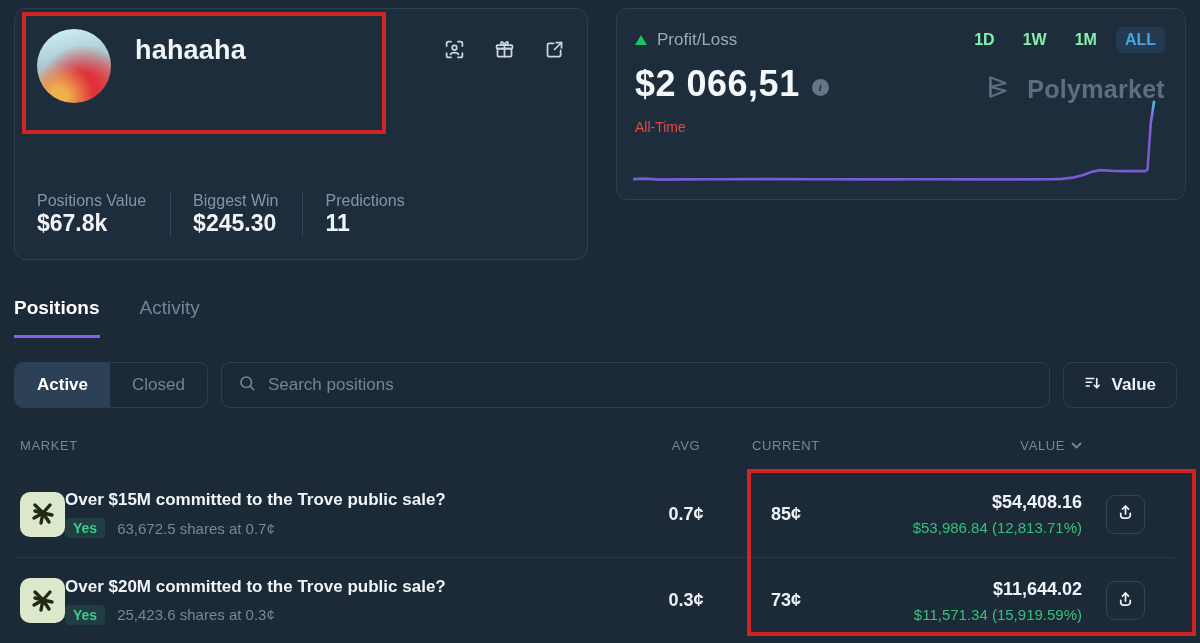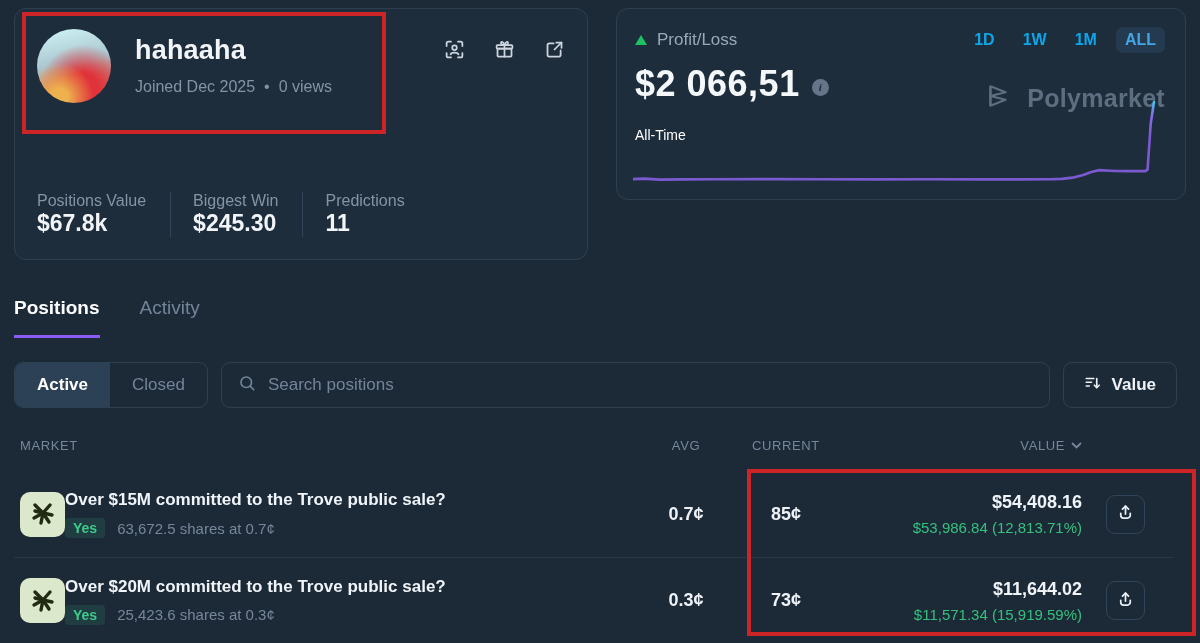--- a/index.html
+++ b/index.html
@@ -34,35 +34,35 @@
   .stat-label { font-size:16px; color:#8494a6; }
   .stat-value { font-size:23px; font-weight:bold; color:#f2f5f8; }
   
   #pnl-card { left:616px; top:8px; width:570px; height:192px; padding:18px 20px 12px 18px; }
   .pnl-top { display:flex; align-items:center; }
   .pnl-title-wrap { display:flex; align-items:center; gap:10px; flex:1; }
   .tri-up { width:0; height:0; border-left:6px solid transparent; border-right:6px solid transparent; border-bottom:10px solid #1fbf63; }
   .pnl-title { font-size:17px; color:#9aa8b7; }
   .ranges { display:flex; gap:10px; }
   .range-btn {
-    font-size:16px; font-weight:bold; color:#0ea5e9; padding:4px 9px; border-radius:7px;
+    font-size:16px; font-weight:bold; color:#86efac; padding:4px 9px; border-radius:7px;
     background:transparent; border:none; cursor:pointer; font-family:inherit;
   }
   .range-btn.active { color:#44a5e4; background:#243a50; }
   .pnl-mid { display:flex; align-items:flex-start; margin-top:10px; }
   .pnl-value-wrap { display:flex; align-items:center; gap:12px; flex:1; }
   .pnl-value { font-size:36px; font-weight:bold; color:#f5f8fa; letter-spacing:.5px; }
   .info-dot {
     width:17px; height:17px; border-radius:50%; background:#66758a; color:#1e2d3c;
     font-size:11px; font-weight:bold; display:flex; align-items:center; justify-content:center;
     font-family:"Liberation Serif", serif; font-style:italic; cursor:pointer; margin-top:6px;
   }
-  .watermark { display:flex; align-items:center; gap:16px; color:#5d6e81; margin-top:20px; }
+  .watermark { display:flex; align-items:center; gap:16px; color:#5d6e81; margin-top:11px; }
   .watermark-text { font-size:25px; font-weight:bold; letter-spacing:.3px; }
-  .pnl-period { margin-top:14px; font-size:14px; color:#ffffff; }
+  .pnl-period { margin-top:14px; font-size:14px; color:#ef4444; }
   .pnl-chart-wrap { position:absolute; left:16px; right:16px; bottom:14px; height:96px; }
   #pnl-chart { width:100%; height:100%; display:block; }
   
   #tabs-bar { position:absolute; left:14px; right:14px; top:297px; }
   .tabs { display:flex; gap:40px; }
   .tab { font-size:19px; cursor:pointer; padding-bottom:16px; }
   .tab.active { color:#fff; font-weight:bold; border-bottom:3px solid #8b5cf6; }
   .tab.inactive { color:#73849a; }
   .tabs-divider { position:absolute; left:0; right:0; top:41px; height:1px; background:#2a3c4e; z-index:-1; }
   
@@ -121,25 +121,20 @@
 </head>
 <body>
 
 <div id="app">
 
   <section class="card" id="profile-card">
     <div class="profile-head">
       <div class="avatar"></div>
       <div class="profile-names">
         <div class="username">hahaaha</div>
-        <div class="joined-line">
-          <span>Joined Dec 2025</span>
-          <span>•</span>
-          <span>0 views</span>
-        </div>
       </div>
       <div class="head-icons">
         <span>
           <svg width="21" height="21" viewBox="0 0 24 24" fill="none" stroke="currentColor" stroke-width="2" stroke-linecap="round" stroke-linejoin="round">
             <path d="M3 8V5a2 2 0 0 1 2-2h3"></path>
               <path d="M16 3h3a2 2 0 0 1 2 2v3"></path>
             <path d="M21 16v3a2 2 0 0 1-2 2h-3"></path>
               <path d="M8 21H5a2 2 0 0 1-2-2v-3"></path>
             <circle cx="12" cy="10" r="2.6"></circle>
               <path d="M7.5 17.5c1.2-2.6 7.8-2.6 9 0"></path>

